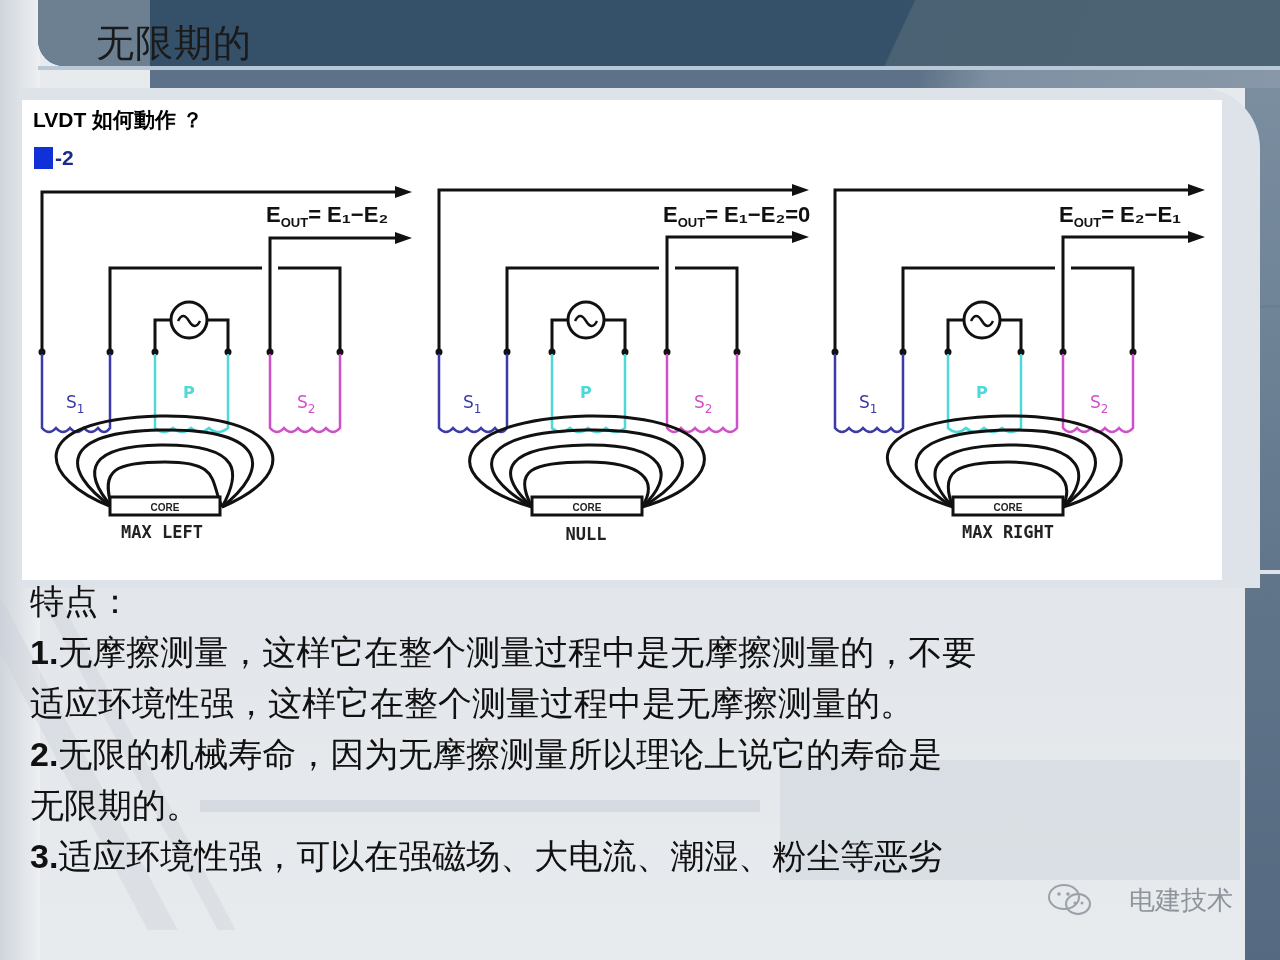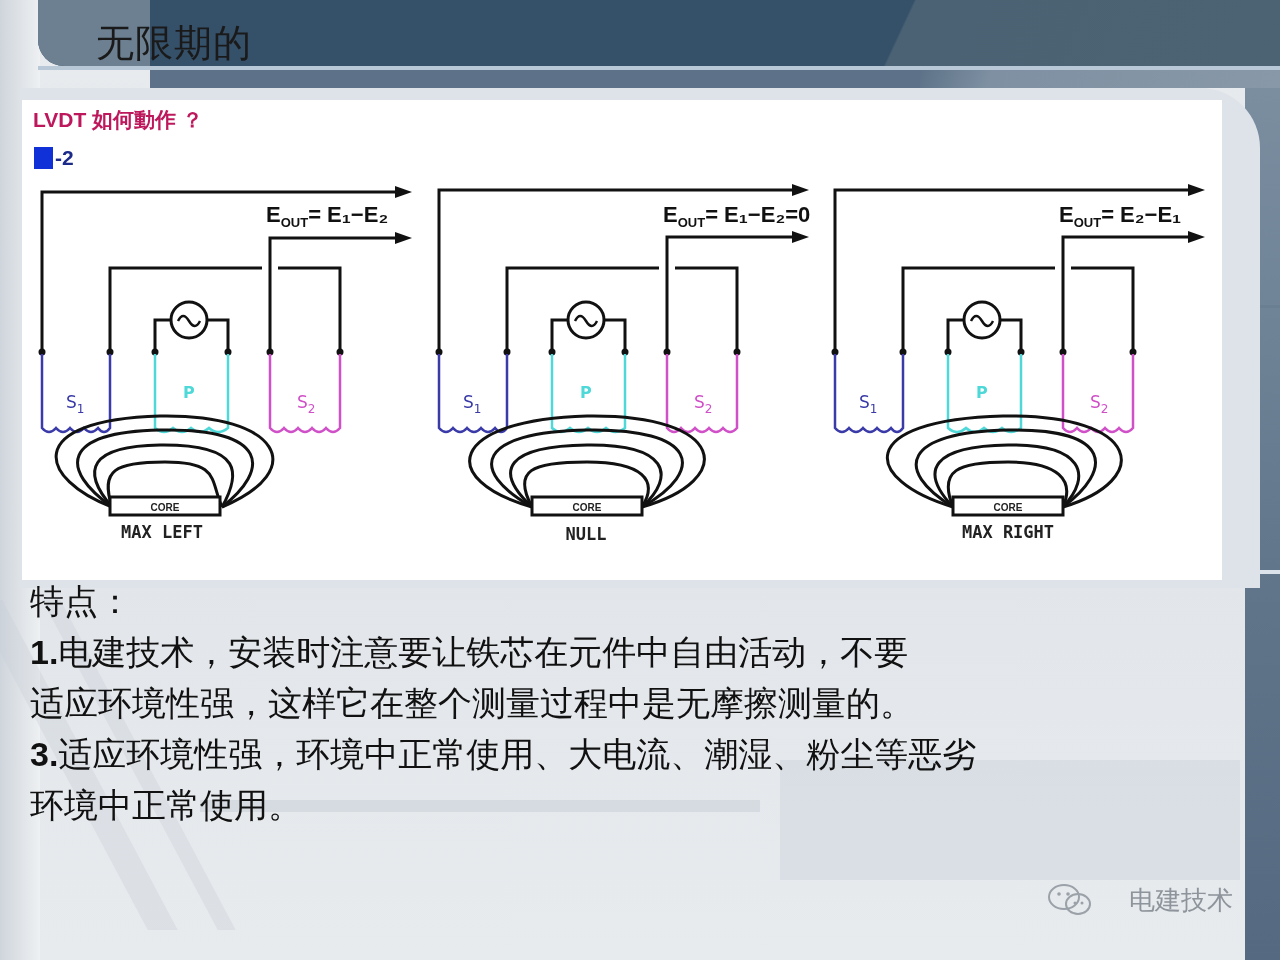--- a/index.html
+++ b/index.html
@@ -22,21 +22,21 @@
                  background:linear-gradient(180deg,#7b8ea0 0%,#6e8296 30%,#5f7389 60%,#556a80 100%); }
   .right-notch { position:absolute; left:1222px; top:305px; width:58px; height:3px; background:#6b7f92; }
   .right-notch2 { position:absolute; left:1222px; top:570px; width:58px; height:4px; background:#dce3ea; }
   .content-card { position:absolute; left:20px; top:88px; width:1240px; height:500px;
                   background:#dde3e9; border-top-right-radius:60px; }
   .diagram-area { position:absolute; left:22px; top:100px; width:1200px; height:480px;
                   background:#ffffff; }
   .title { position:absolute; left:96px; top:18px; font-size:38px; color:#1a1a1a;
            font-family:"DejaVu Serif", serif; letter-spacing:1px; line-height:50px; }
   .question { position:absolute; left:33px; top:106px; font-size:21px; font-weight:bold;
-              color:#be185d; font-family:"Liberation Sans", sans-serif; }
+              color:#000000; font-family:"Liberation Sans", sans-serif; }
   .fig-label { position:absolute; left:34px; top:146px; font-size:21px; font-weight:bold;
                color:#1c2a8a; font-family:"Liberation Sans", sans-serif; display:flex; align-items:center; }
   .fig-box { display:inline-block; width:19px; height:22px; background:#1030d8; margin-right:2px; }
   svg.diagram { position:absolute; left:0; top:0; }
   .text-block { position:absolute; left:30px; top:576px; width:1180px; font-size:34px;
                 line-height:51px; color:#111; font-family:"DejaVu Sans", sans-serif; }
   .text-block .line { white-space:nowrap; display:block; }
   .text-block .num { font-weight:bold; font-family:"Liberation Sans", sans-serif; }
   .watermark { position:absolute; left:1046px; top:880px; font-size:26px; color:#8d949b;
                display:flex; align-items:center; font-family:"DejaVu Sans", sans-serif;gap:23px; }
@@ -192,24 +192,25 @@
     </g>
     <rect x="160" y="497" width="110" height="18" fill="#fff" stroke="#111" stroke-width="3"></rect>
     <text x="215" y="511" font-size="10" fill="#222" text-anchor="middle" font-family="Liberation Sans, sans-serif" font-weight="bold">CORE</text>
     <text x="215" y="538" font-size="17" fill="#222" text-anchor="middle" font-family="DejaVu Sans Mono, monospace" font-weight="bold">MAX RIGHT</text>
     <text x="266" y="222" font-size="22" fill="#111" font-family="Liberation Sans, sans-serif" font-weight="bold">E<tspan font-size="13" dy="5">OUT</tspan><tspan dy="-5">= E₂−E₁</tspan></text>
   </g>
 </svg>
 
 <div class="text-block">
   <span class="line">特点：</span>
-  <span class="line"><span class="num">1.</span><span>电建技术，安装时注意要让铁芯在元件中自由活动，不要</span></span>
+  <span class="line"><span class="num">1.</span><span>无摩擦测量，这样它在整个测量过程中是无摩擦测量的，不要</span></span>
   <span class="line"><span>适应环境性强，这样它在整个测量过程中是无摩擦测量的。</span></span>
-  <span class="line"><span class="num">3.</span><span>适应环境性强，环境中正常使用、大电流、潮湿、粉尘等恶劣</span></span>
-  <span class="line"><span>环境中正常使用。</span></span>
+  <span class="line"><span class="num">2.</span><span>无限的机械寿命，因为无摩擦测量所以理论上说它的寿命是</span></span>
+  <span class="line"><span>无限期的。</span></span>
+  <span class="line"><span class="num">3.</span><span>适应环境性强，可以在强磁场、大电流、潮湿、粉尘等恶劣</span></span>
 </div>
 
 <div class="watermark">
   <svg class="wm-icon" viewBox="0 0 48 40">
     <ellipse cx="18" cy="17" rx="15" ry="12" fill="none" stroke="#9aa1a8" stroke-width="2"></ellipse>
     <ellipse cx="32" cy="24" rx="12" ry="10" fill="none" stroke="#9aa1a8" stroke-width="2"></ellipse>
     <circle cx="13" cy="14" r="1.8" fill="#9aa1a8"></circle>
     <circle cx="22" cy="14" r="1.8" fill="#9aa1a8"></circle>
     <circle cx="29" cy="23" r="1.5" fill="#9aa1a8"></circle>
     <circle cx="36" cy="23" r="1.5" fill="#9aa1a8"></circle>

